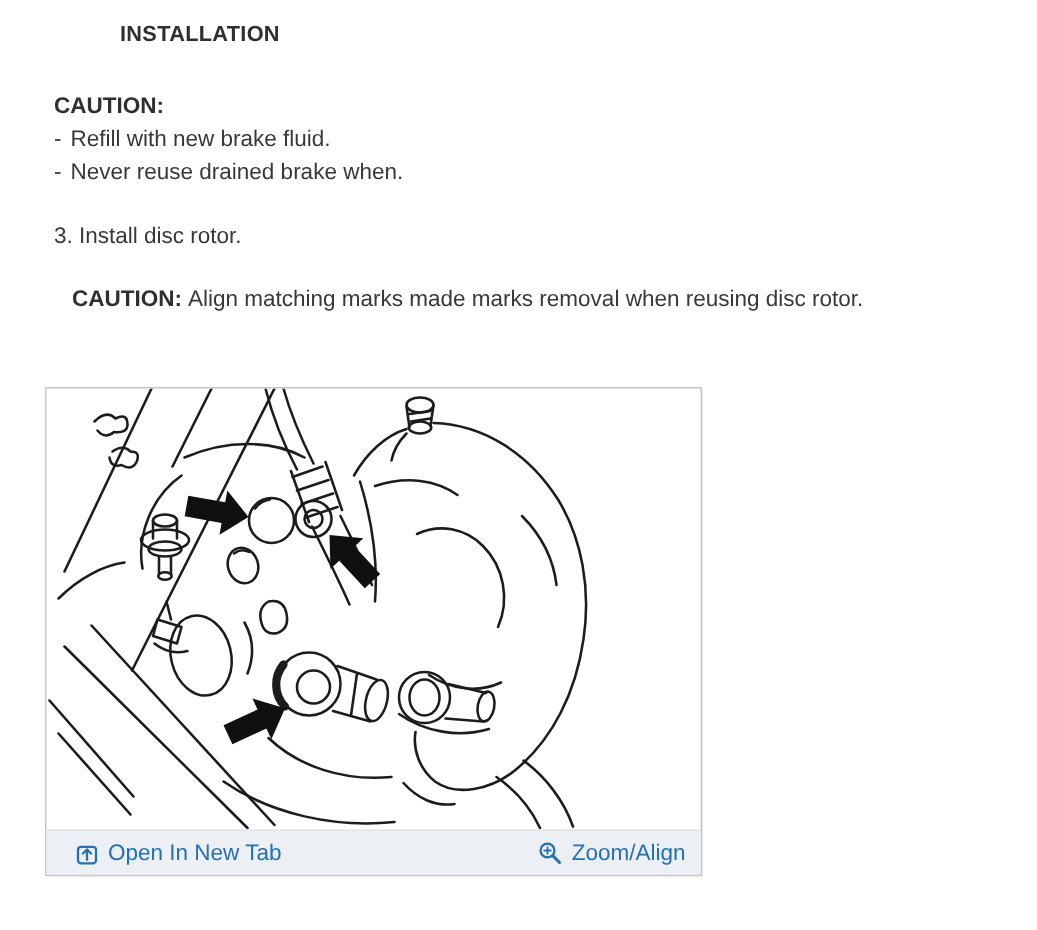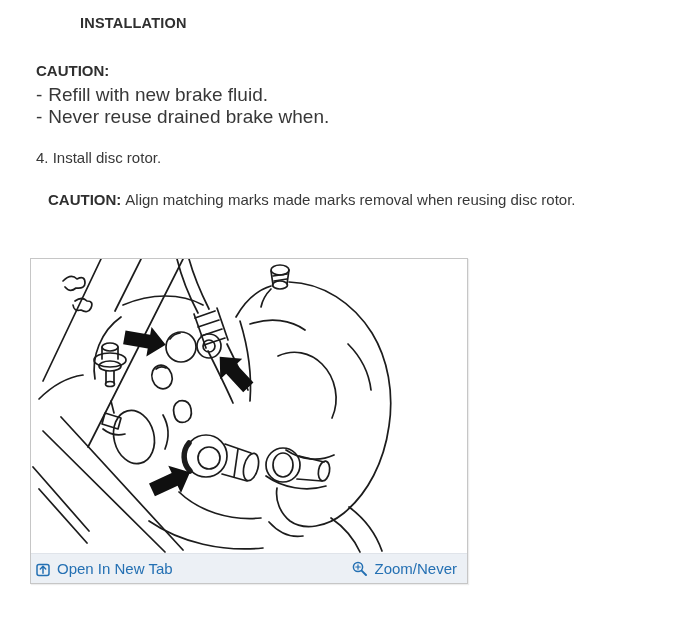--- a/index.html
+++ b/index.html
@@ -10,40 +10,40 @@
     color:#333333; position:relative; overflow:hidden;
   }
   .abs { position:absolute; }
   .page-title {
     top:15px; left:36px; font-size:14.5px; font-weight:bold;
     letter-spacing:0.2px; color:#2f2f2f;margin-left:44px;
   }
   .caution-label {
     top:62px; left:36px; font-size:15px; font-weight:bold; color:#2f2f2f;
   }
-  .bullet-line { left:36px; font-size:19px; color:#383838; }
+  .bullet-line { left:36px; font-size:15px; color:#383838; }
   .bullet-line .dash { display:inline-block; margin-right:6px; }
   .bullet-1 { top:84px; }
   .bullet-2 { top:106px; }
   .step-line { top:149px; left:36px; font-size:15px; color:#383838; }
   .note-line { top:191px; left:48px; font-size:15px; color:#383838; }
   .note-line b { font-weight:bold; color:#2f2f2f; margin-right:4px; }
 
   .figure-panel {
     top:258px; left:30px; width:438px; height:326px;
     background:#ffffff; border:1px solid #c6c6c6;
     box-shadow:1px 1px 1px rgba(0,0,0,0.07);
   }
   .figure-area { width:436px; height:294px; overflow:hidden; }
   .figure-area svg { display:block; }
   .figure-footer {
     width:436px; height:30px; background:#ecf0f5;
     border-top:1px solid #e0e4ea;
     display:flex; align-items:center; justify-content:space-between;
-    padding:0 10px 0 4px;
+    padding:0 10px 0 19px;
   }
   .fig-link {
     display:flex; align-items:center; gap:6px;
     color:#2470b3; font-size:15px; cursor:pointer; text-decoration:none;
     white-space:nowrap;
   }
   .fig-link svg { flex:0 0 auto; }
 
   .line-art path, .line-art line, .line-art circle, .line-art ellipse {
     fill:none; stroke:#1c1c1c; stroke-width:1.7;
@@ -59,21 +59,21 @@
 
 <div class="abs caution-label">CAUTION:</div>
 
 <div class="abs bullet-line bullet-1">
   <span class="dash">-</span><span>Refill with new brake fluid.</span>
 </div>
 <div class="abs bullet-line bullet-2">
   <span class="dash">-</span><span>Never reuse drained brake when.</span>
 </div>
 
-<div class="abs step-line">4. Install disc rotor.</div>
+<div class="abs step-line">3. Install disc rotor.</div>
 
 <div class="abs note-line">
   <b>CAUTION:</b><span>Align matching marks made marks removal when reusing disc rotor.</span>
 </div>
 
 <div class="abs figure-panel">
   <div class="figure-area">
     <svg class="line-art" width="436" height="294" viewBox="0 0 436 294">
 
       <line x1="70" y1="0" x2="12" y2="122"></line>
@@ -169,16 +169,16 @@
         <path d="M5.3,8 L8,5.3 L10.7,8" fill="none" stroke="#2470b3" stroke-width="1.5" stroke-linecap="round" stroke-linejoin="round"></path>
       </svg>
       <span>Open In New Tab</span>
     </a>
     <a class="fig-link">
       <svg width="17" height="17" viewBox="0 0 17 17">
         <circle cx="7" cy="7" r="4.6" fill="none" stroke="#2470b3" stroke-width="1.5"></circle>
         <path d="M10.6,10.6 L15,15" fill="none" stroke="#2470b3" stroke-width="2" stroke-linecap="round"></path>
         <path d="M7,4.8 V9.2 M4.8,7 H9.2" fill="none" stroke="#2470b3" stroke-width="1.2" stroke-linecap="round"></path>
       </svg>
-      <span>Zoom/Never</span>
+      <span>Zoom/Align</span>
     </a>
   </div>
 </div>
 
 </body></html>

